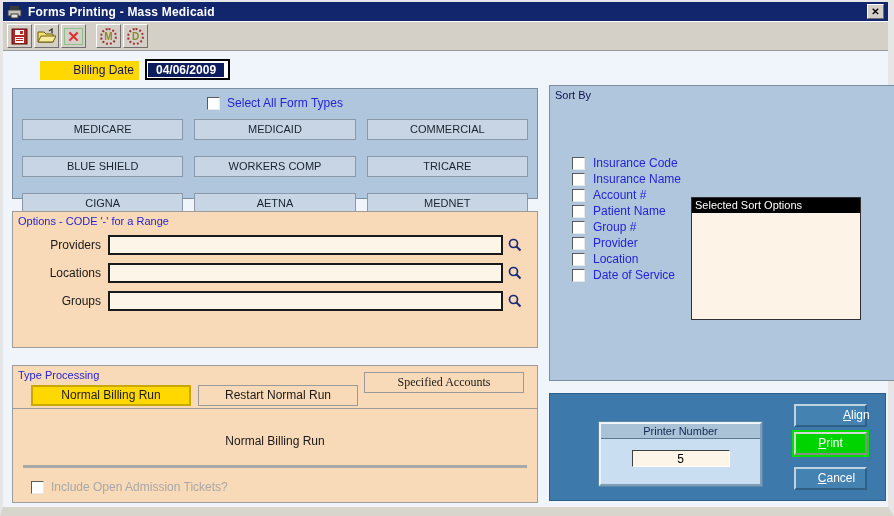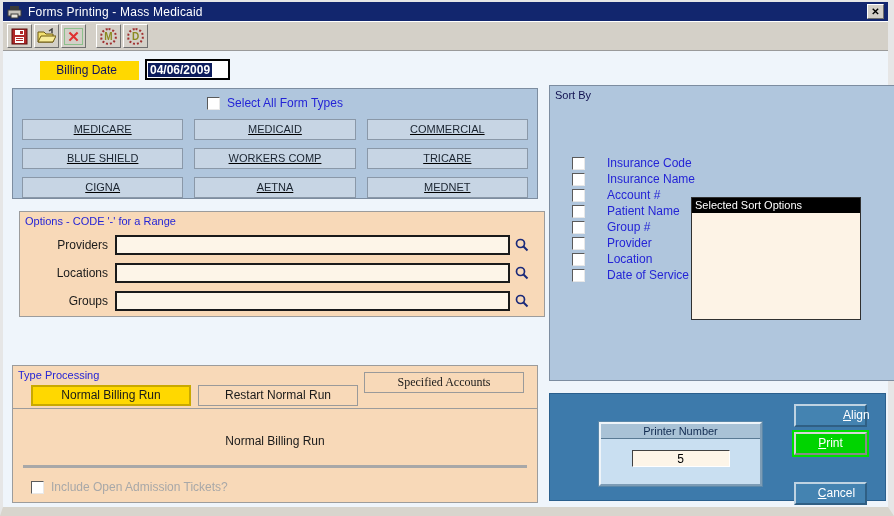--- a/index.html
+++ b/index.html
@@ -10,21 +10,21 @@
     border-top:2px solid #e6e6e6; border-left:3px solid #e6e6e6;
     border-right:6px solid #e6e6e6; border-bottom:9px solid #d8d5cd;
     box-shadow: inset 0 0 0 1px #9a9a9a;
   }
   
   .titlebar{
     position:absolute; top:0; left:0; right:0; height:19px;
     background:#12266e; display:flex; align-items:center; padding:0 4px;
   }
   .titlebar .app-icon{ width:16px; height:14px; margin-right:5px; }
-  .titlebar .title{ color:#fff; font-weight:normal; font-size:12px; letter-spacing:.2px; }
+  .titlebar .title{ color:#fff; font-weight:bold; font-size:12px; letter-spacing:.2px; }
   .close-btn{
     position:absolute; right:4px; top:2px; width:17px; height:15px;
     background:#d4d0c8; border:1px solid; border-color:#fff #6e6e6e #6e6e6e #fff;
     font-size:10px; font-weight:bold; color:#000; text-align:center; line-height:13px; cursor:default;
   }
   
   .toolbar{
     position:absolute; top:19px; left:0; right:0; height:30px;
     background:#d4d0c8; border-top:1px solid #fff; border-bottom:1px solid #9a9a9a;
     display:flex; align-items:center; padding-left:4px; gap:2px;
@@ -40,55 +40,54 @@
   .circle-glyph{
     width:17px; height:17px; border:2px dotted #a03030; border-radius:50%;
     color:#8a8a20; font-size:10px; font-weight:bold;
     display:flex; align-items:center; justify-content:center;
   }
   
   .content{ position:absolute; top:49px; left:0; right:0; bottom:0; background:#eff5fb; }
   .billing-label{
     position:absolute; left:37px; top:10px; width:99px; height:19px;
     background:#ffd800; color:#14145e; font-size:12px;
-    text-align:right; line-height:19px; padding-right:22px;
+    text-align:right; line-height:19px; padding-right:5px;
   }
   .date-field{
     position:absolute; left:142px; top:8px; width:85px; height:21px;
     background:#fff; border:2px solid #000; display:flex; align-items:center; padding:0 1px;
   }
-  .date-field .sel{ background:#0c1c5c; color:#fff; font-size:12px; font-weight:bold; padding:0 2px; }
+  .date-field .sel{ background:#0c1c5c; color:#fff; font-size:12px; font-weight:bold; padding:0 8px; }
 
   
   .panel-blue{ background:#b0c6dd; border:1px solid #7d8da0; position:absolute; }
   .panel-peach{ background:#f8d9b8; border:1px solid #9c9c9c; position:absolute; }
   .panel-title{ color:#2424d6; font-size:11px; padding:3px 0 0 5px; }
   .panel-title.navy{ color:#101050; }
 
   
   .form-panel{ left:9px; top:37px; width:526px; height:111px; }
   .select-all-row{ display:flex; justify-content:center; align-items:center; gap:7px; margin-top:7px; }
   .checkbox{
     width:13px; height:13px; background:#fff;
     border:1px solid; border-color:#5a5a5a #e8e8e8 #e8e8e8 #5a5a5a;
     flex:0 0 13px;
   }
   .blue-label{ color:#2424d6; font-size:12px; }
   .form-grid{
-    display:grid; grid-template-columns:1fr 1fr 1fr; gap:8px 11px;
+    display:grid; grid-template-columns:1fr 1fr 1fr; gap:16px 11px;
     padding:9px 9px 0 9px;
-    text-decoration:underline;
   }
   .form-btn{
     height:21px; background:#c7d5e4; border:1px solid #8a98a8;
     color:#1a2430; font-size:11px; text-align:center; line-height:19px;
   }
 
   
-  .options-panel{ left:16px; top:160px; width:526px; height:106px; }
+  .options-panel{ left:9px; top:160px; width:526px; height:137px; }
   .opt-row{ display:flex; align-items:center; margin:8px 10px 0 0; height:20px; }
   .opt-row:first-of-type{ margin-top:5px; }
   .opt-label{ width:88px; text-align:right; font-size:12px; color:#1a1a1a; margin-right:7px; }
   .opt-input{
     flex:1; height:20px; background:#fdf5e8; border:2px solid #1a1a1a;
     font-size:12px; font-family:"Liberation Sans",sans-serif; padding:0 3px;
   }
   .mag-wrap{ width:24px; display:flex; justify-content:center; }
 
   
@@ -103,21 +102,21 @@
   
   .status-panel{ left:9px; top:357px; width:526px; height:95px; }
   .status-msg{ text-align:center; margin-top:25px; font-size:12px; color:#1a1a1a; }
   .status-divider{ height:3px; background:#a8a8a8; margin:17px 10px 0 10px; }
   .status-check{ display:flex; align-items:center; gap:7px; margin:12px 0 0 18px; }
   .gray-label{ color:#a8a8a8; font-size:12px; }
 
   
   .sort-panel{ left:546px; top:34px; width:373px; height:296px; }
   .sort-list{ position:absolute; left:22px; top:69px; }
-  .sort-item{ display:flex; align-items:center; gap:22px; height:16px; }
+  .sort-item{ display:flex; align-items:center; gap:8px; height:16px; }
   .sort-item .blue-label{ white-space:nowrap; }
   .sel-listbox{
     position:absolute; left:141px; top:69px; width:170px; height:123px;
     border:1px solid #303030; background:#fdf3e6;margin-top:42px;
   }
   .sel-listbox .hdr{ background:#000; color:#fff; font-size:11px; padding:1px 3px; height:15px; }
 
   
   .printer-panel{ position:absolute; left:546px; top:342px; width:337px; height:108px;
                   background:#3d7aab; border:1px solid #2a5f8d; }
@@ -308,17 +307,17 @@
       </div>
     </div>
 
     <div class="printer-panel">
       <div class="printer-group">
         <div class="printer-hdr">Printer Number</div>
         <input class="printer-input" type="text" value="5" style="">
       </div>
       <div class="side-btn" style="top:10px;padding-left:47px;"><u>A</u>lign</div>
       <div class="side-btn print" style="top:38px;"><u>P</u>rint</div>
-      <div class="side-btn" style="top:88px;padding-left:12px;"><u>C</u>ancel</div>
+      <div class="side-btn" style="top:73px;padding-left:12px;"><u>C</u>ancel</div>
     </div>
 
   </div>
 </div>
 
 </body></html>

